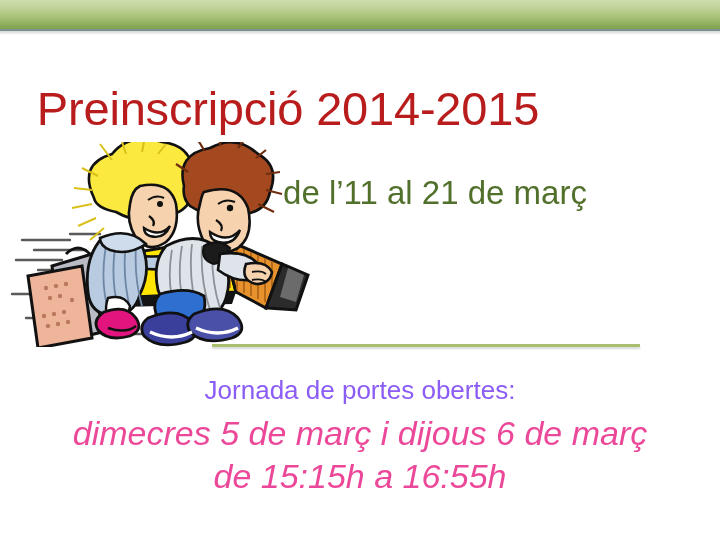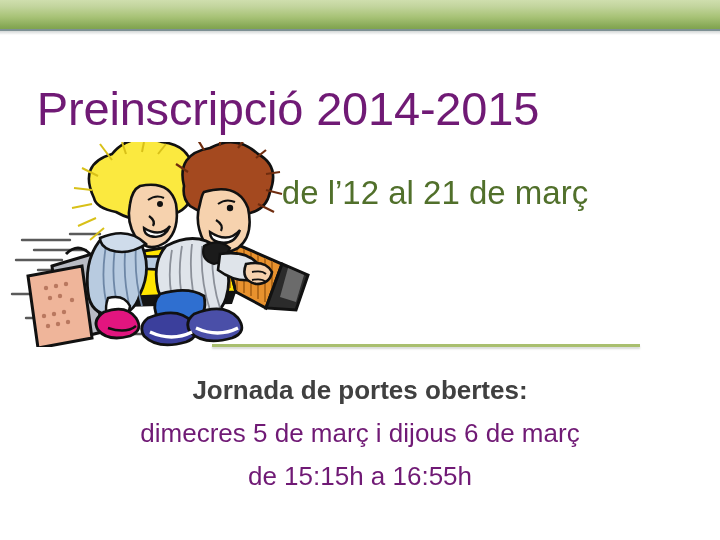--- a/index.html
+++ b/index.html
@@ -44,21 +44,21 @@
   }
 
   
   #title {
     position: absolute;
     left: 0; top: 82px;
     width: 576px;
     text-align: center;
     font-size: 47px;
     line-height: 54px;
-    color: #701a75;
+    color: #b91c1c;
     letter-spacing: -0.2px;
     white-space: nowrap;
   }
   #subtitle {
     position: absolute;
     left: 200px; top: 173px;
     width: 470px;
     text-align: center;
     font-size: 33px;
     line-height: 40px;
@@ -91,44 +91,45 @@
     position: absolute;
     left: 60px;
     top: 369px;
     width: 600px;
     text-align: center;
     color: #757575;
   }
   .line-heading {
     font-size: 26px;
     line-height: 43px;
-    font-weight: bold;
-    color: #404040;
+    font-weight: normal;
+    color: #8b5cf6;
     white-space: nowrap;
   }
   .line-body {
-    font-size: 26px;
+    font-size: 34px;
     line-height: 43px;
     font-weight: normal;
-    color: #701a75;
-    white-space: nowrap;
+    color: #ec4899;
+    white-space: nowrap;
+    font-style: italic;
   }
 </style>
 </head>
 <body>
 
 <div id="slide">
 
   <div id="top-band"></div>
   <div id="top-band-rule"></div>
   <div id="top-band-shadow"></div>
 
   <div id="title">Preinscripció 2014-2015</div>
 
-  <div id="subtitle">de l’12 al 21 de març</div>
+  <div id="subtitle">de l’11 al 21 de març</div>
 
   <div id="clipart">
     <svg viewBox="0 0 306 205" width="306" height="205">
 
       <g stroke="#5a5a5a" stroke-width="2.4" stroke-linecap="round" fill="none">
         <line x1="14" y1="98" x2="62" y2="98"></line>
         <line x1="26" y1="108" x2="78" y2="108"></line>
         <line x1="8" y1="118" x2="54" y2="118"></line>
         <line x1="30" y1="128" x2="70" y2="128"></line>
         <line x1="4" y1="152" x2="44" y2="152"></line>

